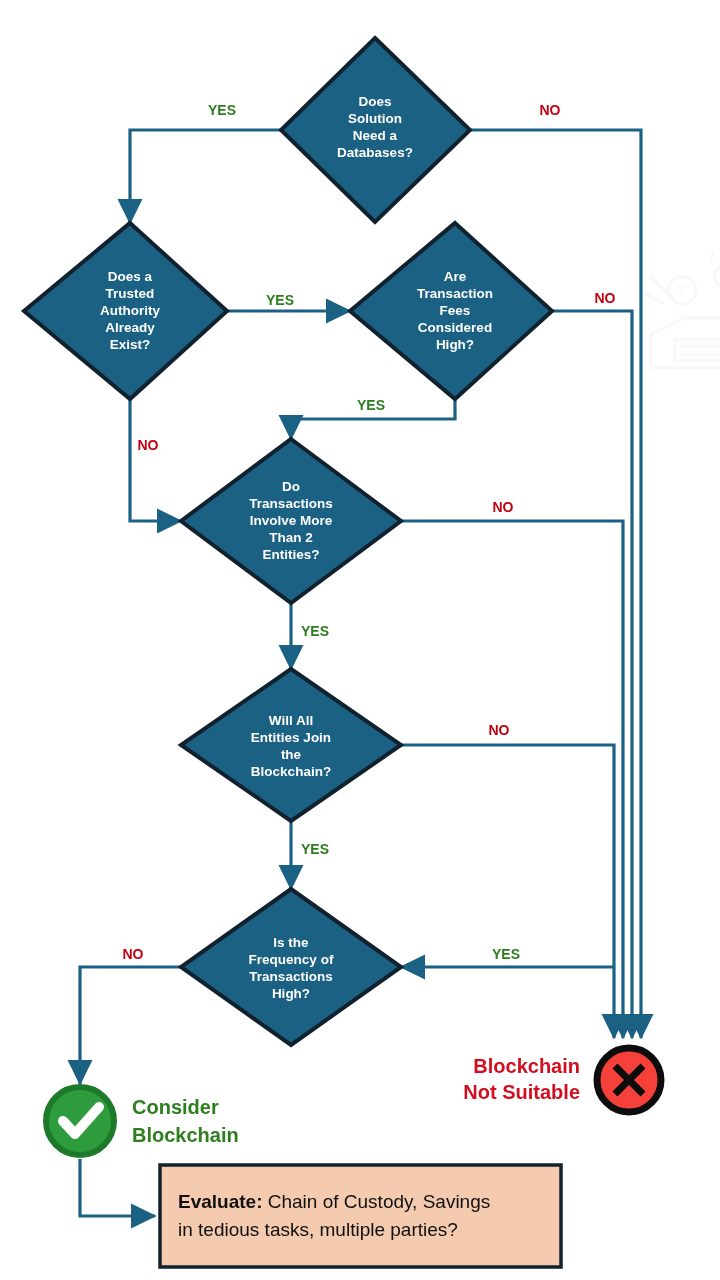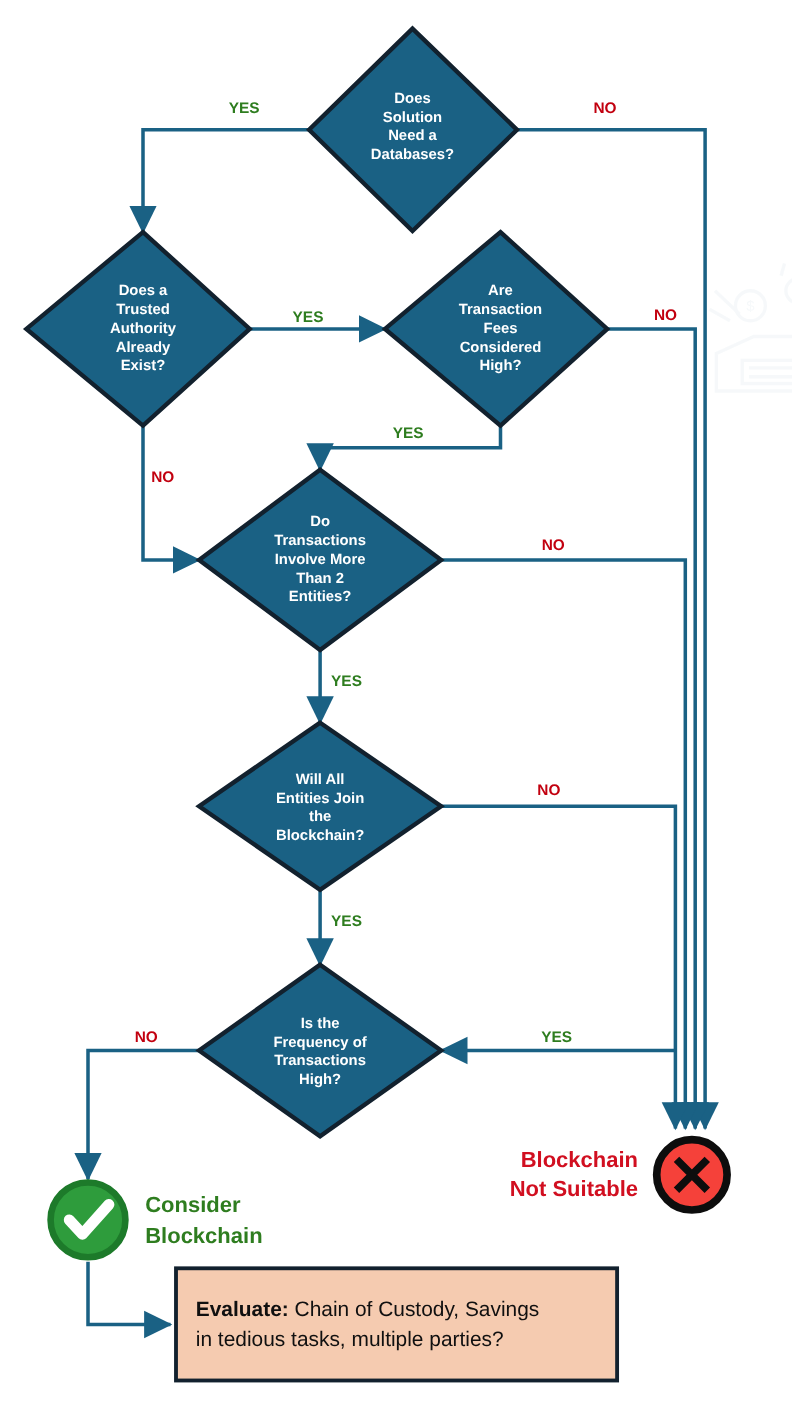--- a/index.html
+++ b/index.html
@@ -9,21 +9,21 @@
   }
   body {
     width: 720px;
     height: 1280px;
     position: relative;
     overflow: hidden;
     font-family: "Liberation Sans", sans-serif;
   }
   #flow-root {
     position: absolute;
-    left: 0; top: 4px;
+    left: 0; top: 16px;
     width: 720px;
     height: 960px;
   }
   svg { display: block; }
 
   .diamond-shape {
     fill: #1a6184;
     stroke: #12212e;
     stroke-width: 4;
     stroke-linejoin: miter;

